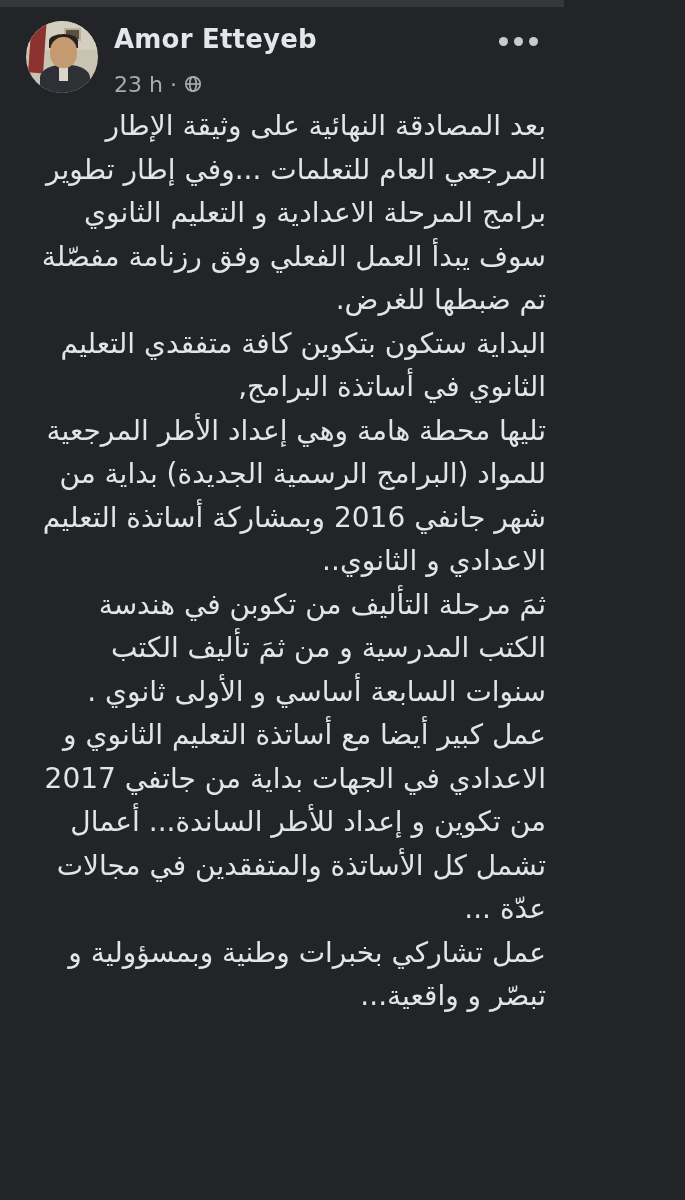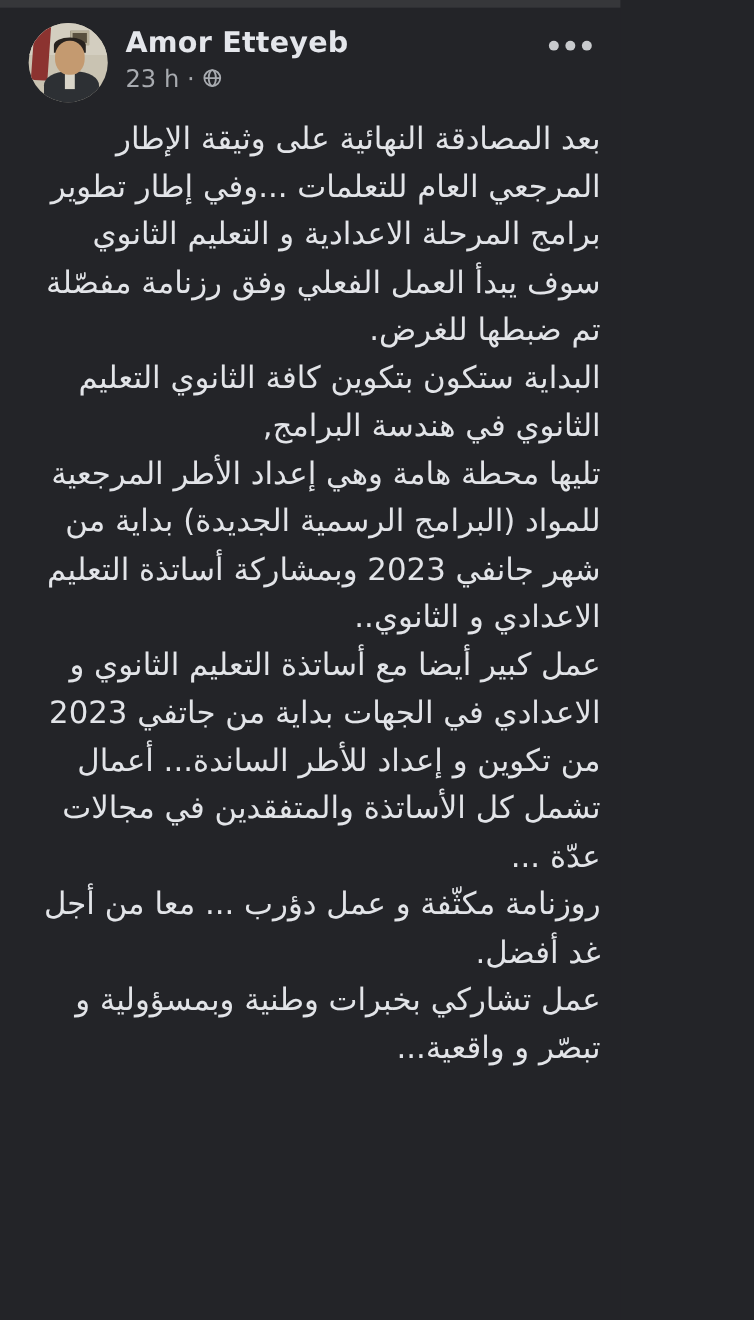--- a/index.html
+++ b/index.html
@@ -38,21 +38,21 @@
 
   .header-text { position: absolute; left: 114px; top: 17px; }
   .author {
     color: #e4e6eb;
     font-size: 26px;
     font-weight: 700;
     letter-spacing: 0.2px;
     cursor: pointer;
   }
   .meta {
-    margin-top: 5px;
+    margin-top: 17px;
     display: flex; align-items: center; gap: 7px;
     color: #a8abb0;
     font-size: 22px;
   }
   .meta .globe { display: inline-block; margin-top: 2px; }
 
   .menu-btn {
     position: absolute; right: 24px; top: 24px;
     display: flex; gap: 6px;
     padding: 6px 2px;
@@ -109,20 +109,20 @@
 
     <div class="menu-btn">
       <span class="dot"></span>
       <span class="dot"></span>
       <span class="dot"></span>
     </div>
   </div>
 
   <div class="body">
       <p>بعد المصادقة النهائية على وثيقة الإطار المرجعي العام للتعلمات ...وفي إطار تطوير برامج المرحلة الاعدادية و التعليم الثانوي سوف يبدأ العمل الفعلي وفق رزنامة مفصّلة تم ضبطها للغرض.</p>
-      <p>البداية ستكون بتكوين كافة الثانوي التعليم الثانوي في هندسة البرامج,</p>
-      <p>تليها محطة هامة وهي إعداد الأطر المرجعية للمواد (البرامج الرسمية الجديدة) بداية من شهر جانفي 2023 وبمشاركة أساتذة التعليم الاعدادي و الثانوي..</p>
-      <p>عمل كبير أيضا مع أساتذة التعليم الثانوي و الاعدادي في الجهات بداية من جاتفي 2023 من تكوين و إعداد للأطر الساندة... أعمال تشمل كل الأساتذة والمتفقدين في مجالات عدّة ...</p>
-      <p>روزنامة مكثّفة و عمل دؤرب ... معا من أجل غد أفضل.</p>
+      <p>البداية ستكون بتكوين كافة متفقدي التعليم الثانوي في أساتذة البرامج,</p>
+      <p>تليها محطة هامة وهي إعداد الأطر المرجعية للمواد (البرامج الرسمية الجديدة) بداية من شهر جانفي 2016 وبمشاركة أساتذة التعليم الاعدادي و الثانوي..</p>
+      <p>ثمَ مرحلة التأليف من تكوبن في هندسة الكتب المدرسية و من ثمَ تأليف الكتب سنوات السابعة أساسي و الأولى ثانوي .</p>
+      <p>عمل كبير أيضا مع أساتذة التعليم الثانوي و الاعدادي في الجهات بداية من جاتفي 2017 من تكوين و إعداد للأطر الساندة... أعمال تشمل كل الأساتذة والمتفقدين في مجالات عدّة ...</p>
       <p>عمل تشاركي بخبرات وطنية وبمسؤولية و تبصّر و واقعية...</p>
     </div>
 
 </div>
 
 </body></html>

